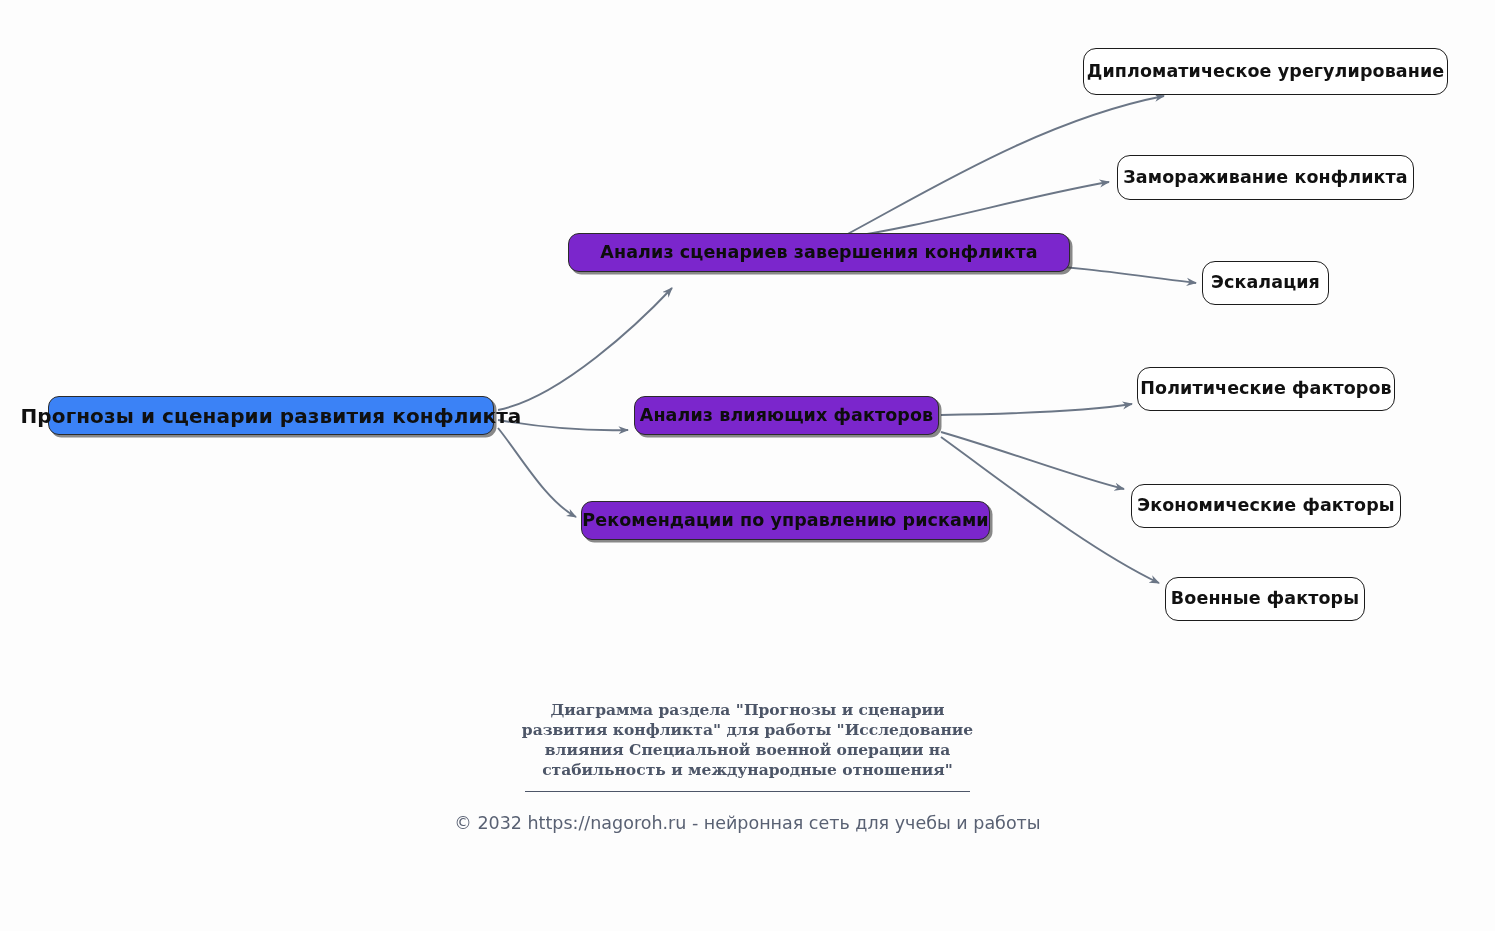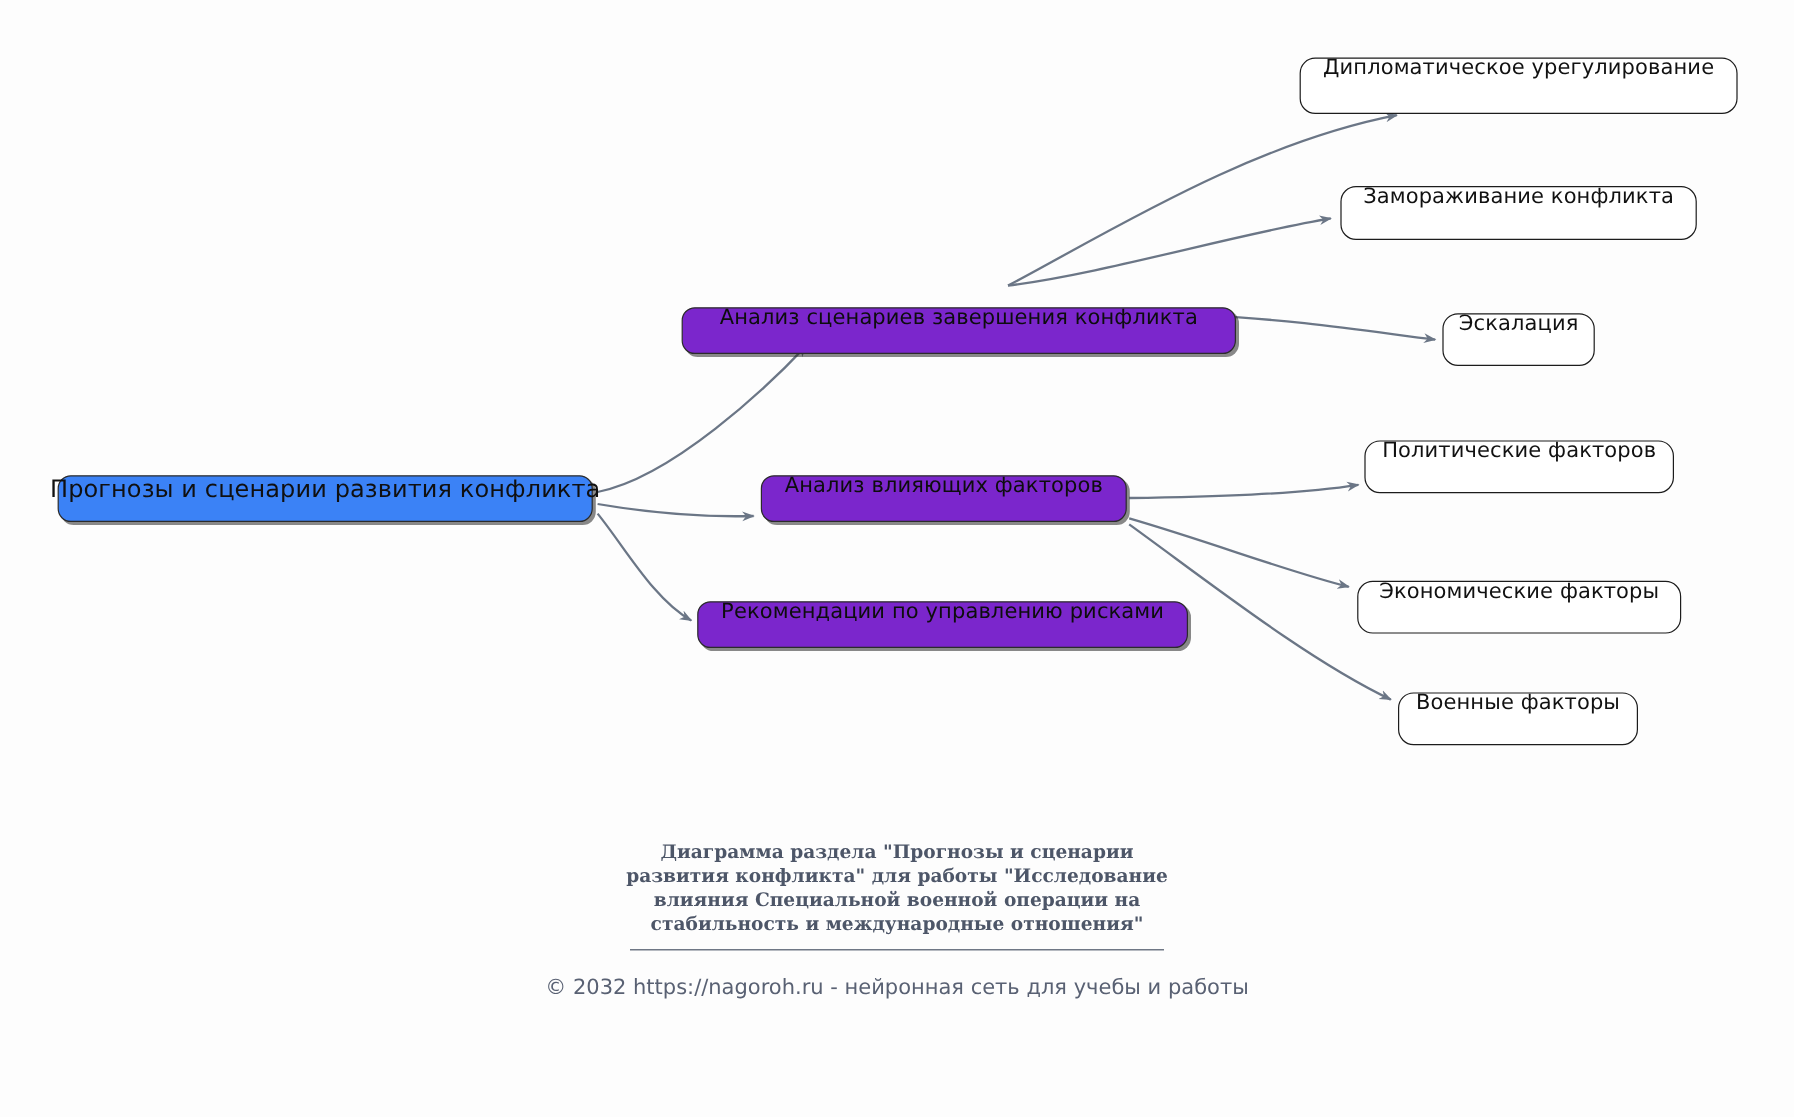--- a/index.html
+++ b/index.html
@@ -33,24 +33,26 @@
     width: 1495px;
     height: 931px;
     pointer-events: none;
   }
 
   
   .node {
     position: absolute;
     box-sizing: border-box;
     display: flex;
+    align-items: center;
     justify-content: center;
     border-radius: 11px;
     white-space: nowrap;
     letter-spacing: 0.1px;
+    font-weight: bold;
   }
   .node-label {
     display: block;
     line-height: 1;
   }
 
   .node-root {
     background: #3b82f6;
     border: 1.3px solid #2b2b2b;
     box-shadow: 2.5px 2.5px 0 rgba(40,40,40,0.55);
@@ -126,21 +128,21 @@
         <path d="M 941,415 C 1010,414 1080,412 1132,404" fill="none" stroke="#6b7686" stroke-width="1.9" marker-end="url(#arrowhead)"></path>
         <path d="M 941,432 C 1010,452 1075,477 1124,489" fill="none" stroke="#6b7686" stroke-width="1.9" marker-end="url(#arrowhead)"></path>
         <path d="M 941,437 C 1010,487 1090,550 1159,583" fill="none" stroke="#6b7686" stroke-width="1.9" marker-end="url(#arrowhead)"></path>
       </g>
   </svg>
 
   <div id="nodes-layer">
       <div class="node node-root" style="left: 48px; top: 396px; width: 446px; height: 39px;">
         <span class="node-label">Прогнозы и сценарии развития конфликта</span>
       </div>
-      <div class="node node-branch" style="left: 568px; top: 256px; width: 462px; height: 39px;">
+      <div class="node node-branch" style="left: 568px; top: 233px; width: 502px; height: 39px;">
         <span class="node-label">Анализ сценариев завершения конфликта</span>
       </div>
       <div class="node node-branch" style="left: 634px; top: 396px; width: 305px; height: 39px;">
         <span class="node-label">Анализ влияющих факторов</span>
       </div>
       <div class="node node-branch" style="left: 581px; top: 501px; width: 409px; height: 39px;">
         <span class="node-label">Рекомендации по управлению рисками</span>
       </div>
       <div class="node node-leaf" style="left: 1083px; top: 48px; width: 365px; height: 47px;">
         <span class="node-label">Дипломатическое урегулирование</span>

